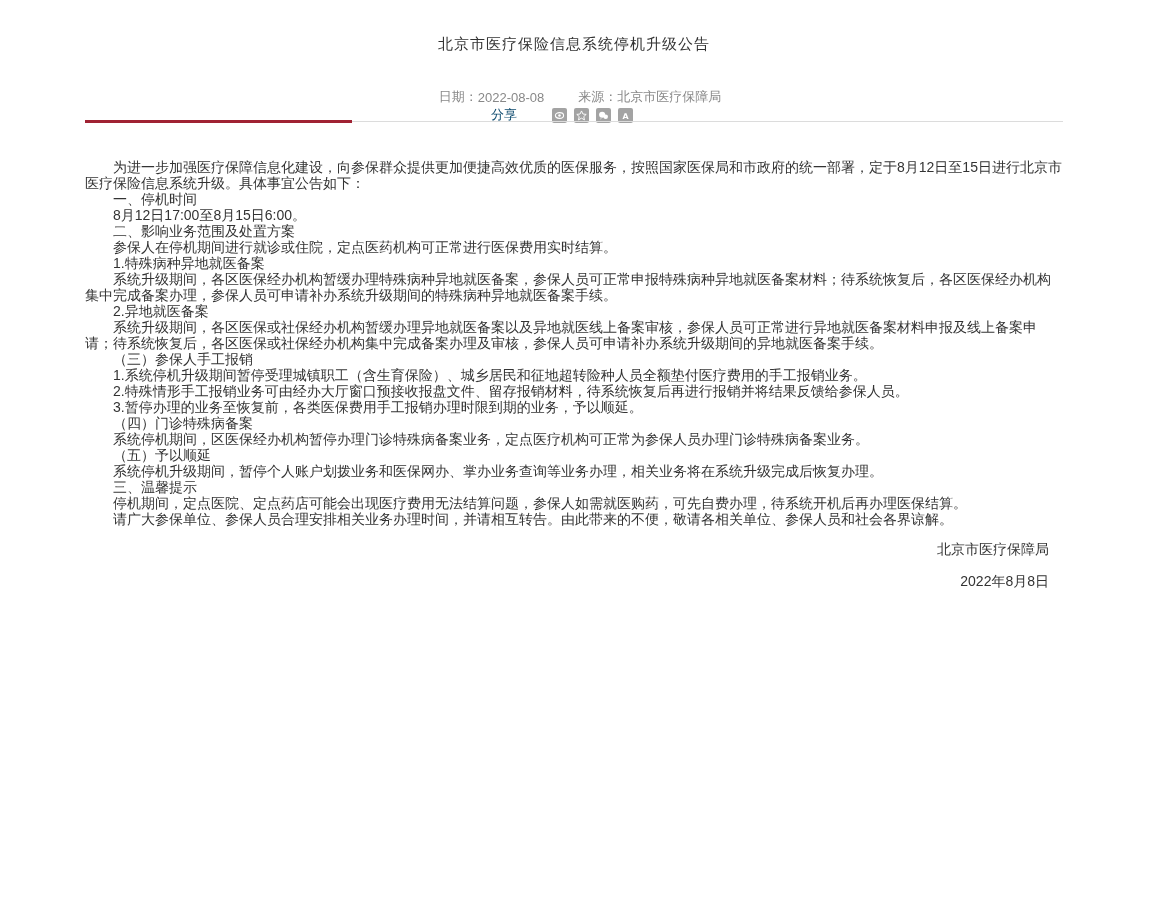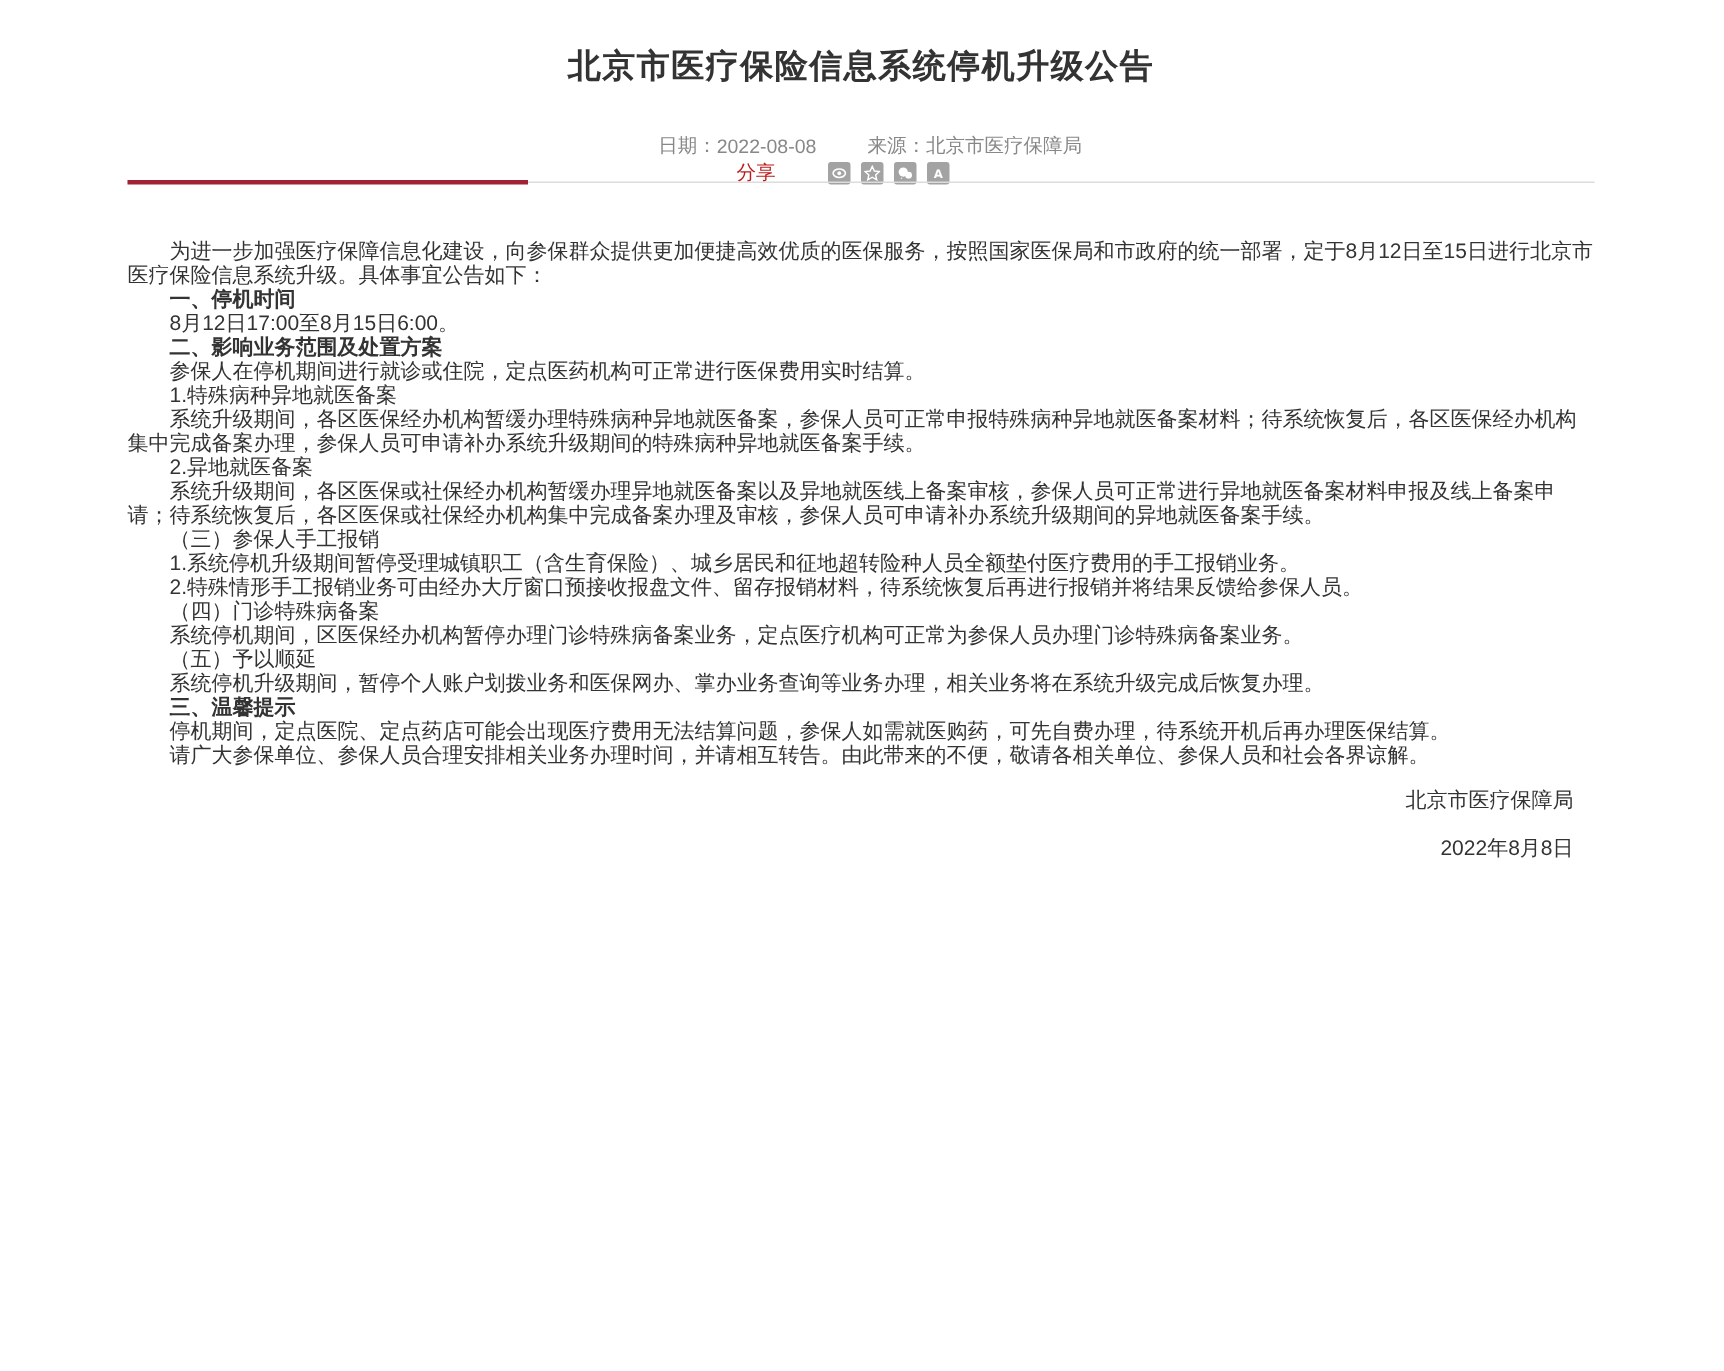--- a/index.html
+++ b/index.html
@@ -7,40 +7,40 @@
   body {
     width: 1149px;
     height: 914px;
     font-family: "Liberation Sans", "DejaVu Sans", sans-serif;
     color: #333333;
     overflow: hidden;
   }
   .page { width: 1149px; height: 914px; background: #ffffff; padding: 28px 86px 0 85px; }
   .title {
     text-align: center;
-    font-size: 22px;
-    font-weight: 700;
+    font-size: 15px;
+    font-weight: 400;
     color: #333333;
     letter-spacing: 1px;
     line-height: 32px;
   }
   .meta-row {
     margin-top: 28px;
     display: flex;
     justify-content: space-between;
     align-items: center;
     font-size: 13px;
     color: #888888;
     height: 20px;
     flex-direction: column;
   }
   .meta-left { padding-left: 12px; display: flex; align-items: center; }
   .meta-left .gap { display: inline-block; width: 34px; }
   .meta-right { display: flex; align-items: center; margin-right: 24px; }
-  .meta-right .share-label { color: #b91c1c; margin-right: 28px; font-size: 13px; }
+  .meta-right .share-label { color: #0c4a6e; margin-right: 28px; font-size: 13px; }
   .share-icon {
     width: 15px; height: 15px;
     background: #a3a3a3;
     border-radius: 2px;
     margin-left: 7px;
     display: inline-flex;
     align-items: center;
     justify-content: center;
     cursor: pointer;
   }
@@ -49,21 +49,21 @@
   .divider .gray-line {
     position: absolute; left: 0; top: 1px;
     width: 100%; height: 1px; background: #dcdcdc;
   }
   .divider .red-line {
     position: absolute; left: 0; top: 0;
     width: 267px; height: 3px; background: #a02233;
   }
   .article { padding-top: 36px; font-size: 14px; line-height: 16px; color: #333333; }
   .article p { text-indent: 2em; margin: 0; }
-  .article p.bold { font-weight: 700; }
+  .article p.bold { font-weight: 400; }
   .signature { margin-top: 6px; text-align: right; font-size: 14px; line-height: 32px; padding-right: 14px; color: #333333; }
 </style>
 </head>
 <body>
 
 <div class="page">
 
   <h1 class="title">北京市医疗保险信息系统停机升级公告</h1>
 
   <div class="meta-row">
@@ -113,20 +113,21 @@
       <p class="">8月12日17:00至8月15日6:00。</p>
       <p class="bold">二、影响业务范围及处置方案</p>
       <p class="">参保人在停机期间进行就诊或住院，定点医药机构可正常进行医保费用实时结算。</p>
       <p class="">1.特殊病种异地就医备案</p>
       <p class="">系统升级期间，各区医保经办机构暂缓办理特殊病种异地就医备案，参保人员可正常申报特殊病种异地就医备案材料；待系统恢复后，各区医保经办机构集中完成备案办理，参保人员可申请补办系统升级期间的特殊病种异地就医备案手续。</p>
       <p class="">2.异地就医备案</p>
       <p class="">系统升级期间，各区医保或社保经办机构暂缓办理异地就医备案以及异地就医线上备案审核，参保人员可正常进行异地就医备案材料申报及线上备案申请；待系统恢复后，各区医保或社保经办机构集中完成备案办理及审核，参保人员可申请补办系统升级期间的异地就医备案手续。</p>
       <p class="">（三）参保人手工报销</p>
       <p class="">1.系统停机升级期间暂停受理城镇职工（含生育保险）、城乡居民和征地超转险种人员全额垫付医疗费用的手工报销业务。</p>
       <p class="">2.特殊情形手工报销业务可由经办大厅窗口预接收报盘文件、留存报销材料，待系统恢复后再进行报销并将结果反馈给参保人员。</p>
+      <p class="">3.暂停办理的业务至恢复前，各类医保费用手工报销办理时限到期的业务，予以顺延。</p>
       <p class="">（四）门诊特殊病备案</p>
       <p class="">系统停机期间，区医保经办机构暂停办理门诊特殊病备案业务，定点医疗机构可正常为参保人员办理门诊特殊病备案业务。</p>
       <p class="">（五）予以顺延</p>
       <p class="">系统停机升级期间，暂停个人账户划拨业务和医保网办、掌办业务查询等业务办理，相关业务将在系统升级完成后恢复办理。</p>
       <p class="bold">三、温馨提示</p>
       <p class="">停机期间，定点医院、定点药店可能会出现医疗费用无法结算问题，参保人如需就医购药，可先自费办理，待系统开机后再办理医保结算。</p>
       <p class="">请广大参保单位、参保人员合理安排相关业务办理时间，并请相互转告。由此带来的不便，敬请各相关单位、参保人员和社会各界谅解。</p>
     </div>
 
   <div class="signature">

